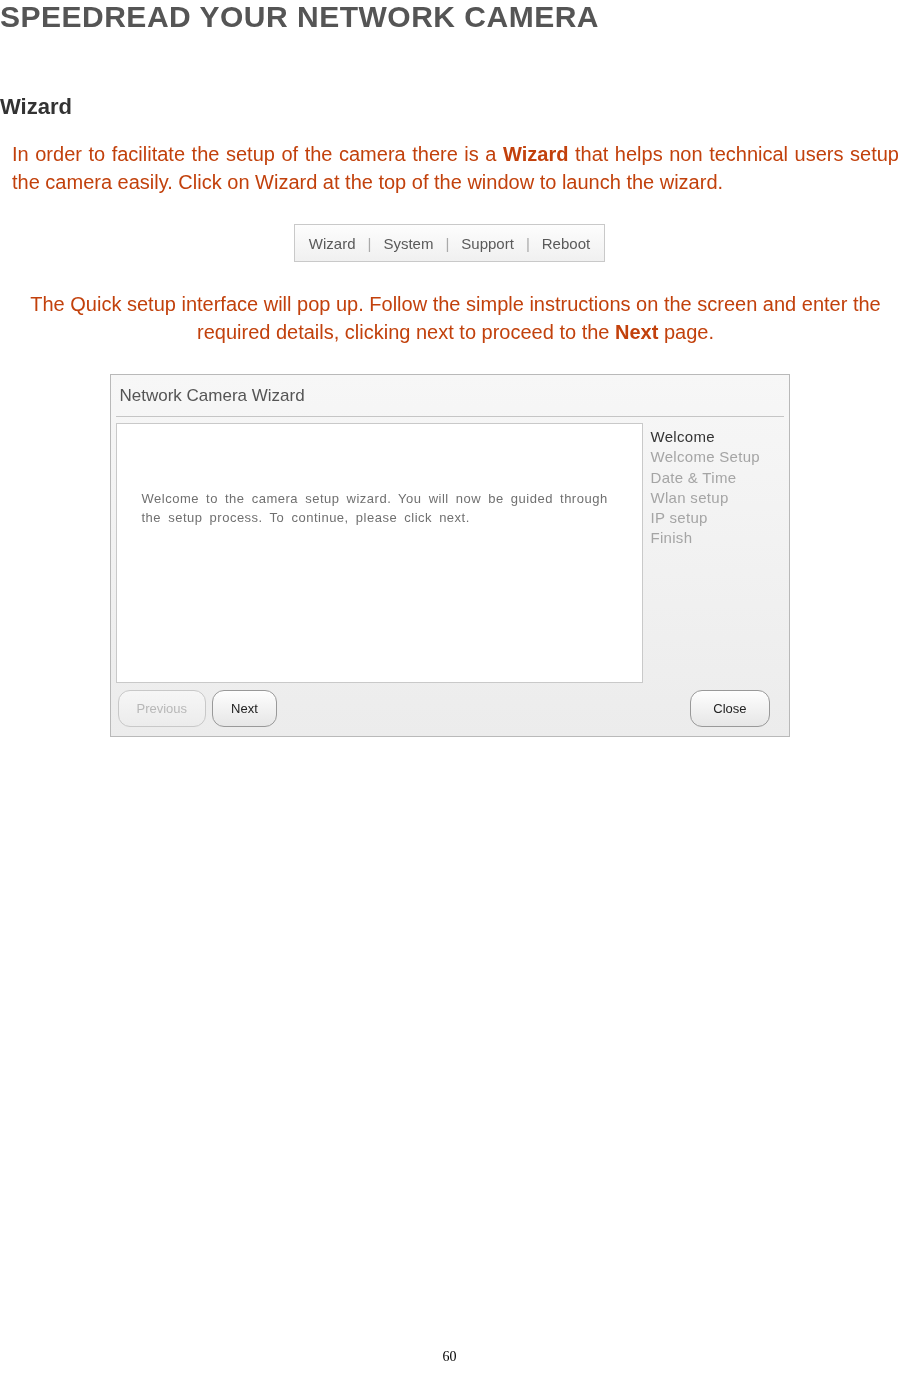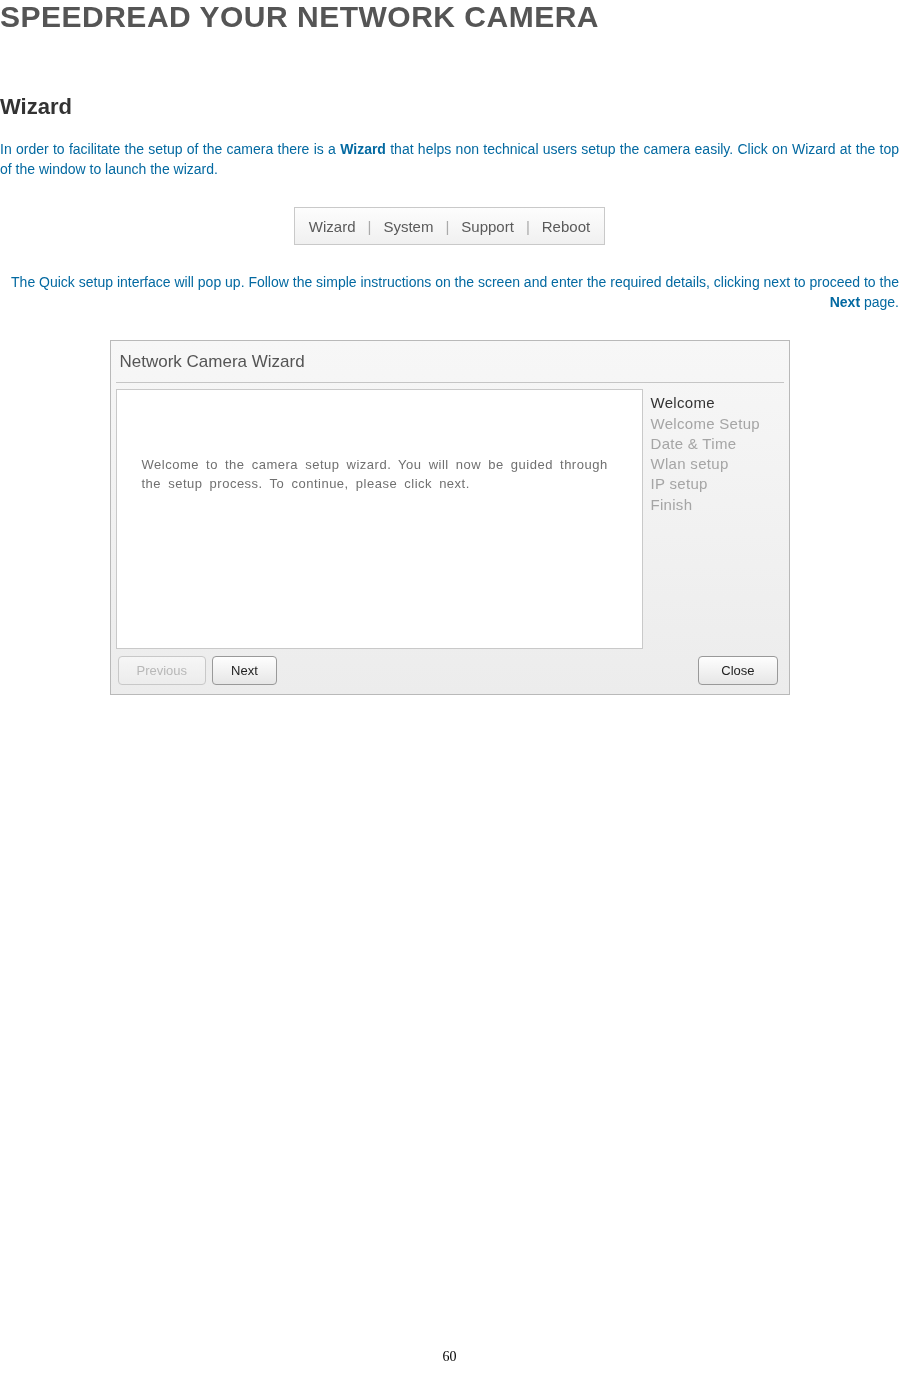--- a/index.html
+++ b/index.html
@@ -20,25 +20,26 @@
     margin: 0 0 60px 0;
     letter-spacing: 0.5px;
   }
   .section-heading {
     font-size: 22px;
     font-weight: bold;
     color: #333;
     margin-bottom: 20px;
   }
   .para {
-    font-size: 14px;
-    color: #0369a1;
+    font-size: 20px;
+    color: #c2410c;
     text-align: justify;
     line-height: 1.4;
     margin-bottom: 28px;
+    padding-left: 12px;
   }
   .bold { font-weight: bold; }
   .nav-bar-wrap {
     text-align: center;
     margin-bottom: 28px;
   }
   .nav-bar {
     display: inline-flex;
     align-items: center;
     height: 38px;
@@ -100,40 +101,40 @@
   }
   .wizard-footer {
     display: flex;
     align-items: center;
     padding: 7px 2px 4px 2px;
   }
   .btn {
     display: inline-flex;
     align-items: center;
     justify-content: center;
-    height: 29px;
+    height: 37px;
     border: 1px solid #999;
-    border-radius: 4px;
+    border-radius: 12px;
     background: linear-gradient(#fefefe, #e6e6e6);
     font-family: Arial, sans-serif;
     font-size: 13px;
     color: #222;
     padding: 0 18px;
     margin-right: 6px;
     cursor: pointer;
   }
   .btn.disabled {
     color: #b8b8b8;
     border-color: #c8c8c8;
     background: linear-gradient(#f6f6f6, #ececec);
     cursor: default;
   }
   .btn.close {
     margin-left: auto;
-    margin-right: 4px;
+    margin-right: 12px;
     padding: 0 22px;
   }
   .page-number {
     position: absolute;
     bottom: 24px;
     left: 0;
     width: 100%;
     text-align: center;
     font-size: 14px;
     font-family: "Times New Roman", serif;
@@ -157,21 +158,21 @@
       <span>Wizard</span>
       <span class="sep">|</span>
       <span>System</span>
       <span class="sep">|</span>
       <span>Support</span>
       <span class="sep">|</span>
       <span>Reboot</span>
     </div>
   </div>
 
-  <p class="para" style="text-align:right;">
+  <p class="para" style="text-align:center;">
     <span>The Quick setup interface will pop up. Follow the simple instructions on the screen and enter the required details, clicking next to proceed to the </span><span class="bold">Next</span><span> page.</span>
   </p>
 
   <div class="wizard-wrap">
     <div class="wizard-title">Network Camera Wizard</div>
     <div class="wizard-body">
       <div class="wizard-main">
         <div>Welcome to the camera setup wizard. You will now be guided through the setup process. To continue, please click next.</div>
         <br>
       </div>

